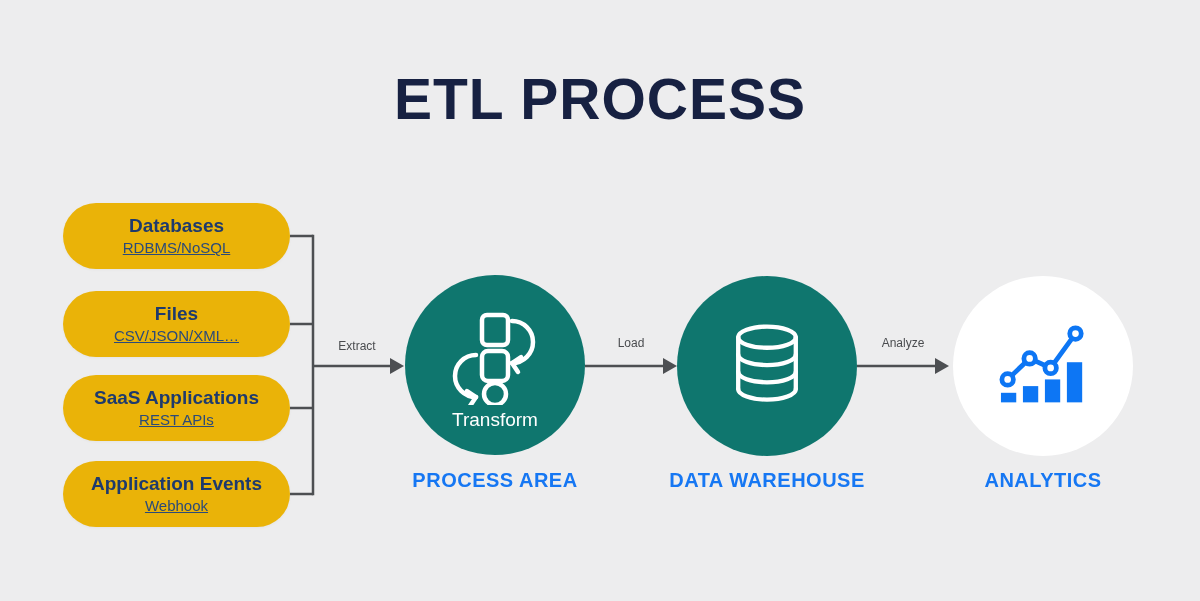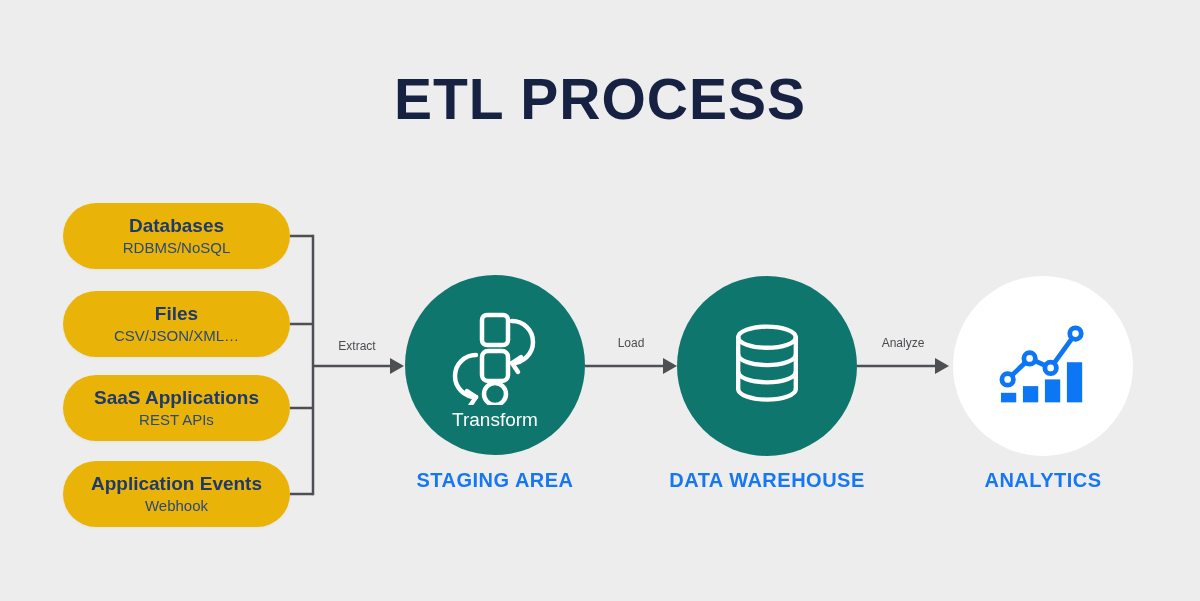--- a/index.html
+++ b/index.html
@@ -45,20 +45,21 @@
     font-size: 19px;
     font-weight: 700;
     color: #1e3a6d;
     line-height: 1.25;
   }
   .pill .detail {
     font-size: 15px;
     font-weight: 400;
     color: #2b4a79;
     line-height: 1.3;
+    text-decoration: underline;
   }
   .pill-1 { top: 203px; }
   .pill-2 { top: 291px; text-align: center; }
   .pill-3 { top: 375px; }
   .pill-4 { top: 461px; }
 
   .connector-svg {
     position: absolute;
     top: 0; left: 0;
     width: 1200px;
@@ -208,17 +209,17 @@
       </g>
       <g stroke="#0d76f4" stroke-width="5" fill="#ffffff">
         <circle cx="13" cy="58" r="6"></circle>
         <circle cx="36" cy="36" r="6"></circle>
         <circle cx="58" cy="46" r="6"></circle>
         <circle cx="84" cy="10" r="6"></circle>
       </g>
     </svg>
   </div>
 
-  <div class="stage-label stage-label-1">STAGING AREA</div>
+  <div class="stage-label stage-label-1">PROCESS AREA</div>
   <div class="stage-label stage-label-3">ANALYTICS</div>
   <div class="stage-label stage-label-2">DATA WAREHOUSE</div>
 
 </div>
 
 </body></html>

